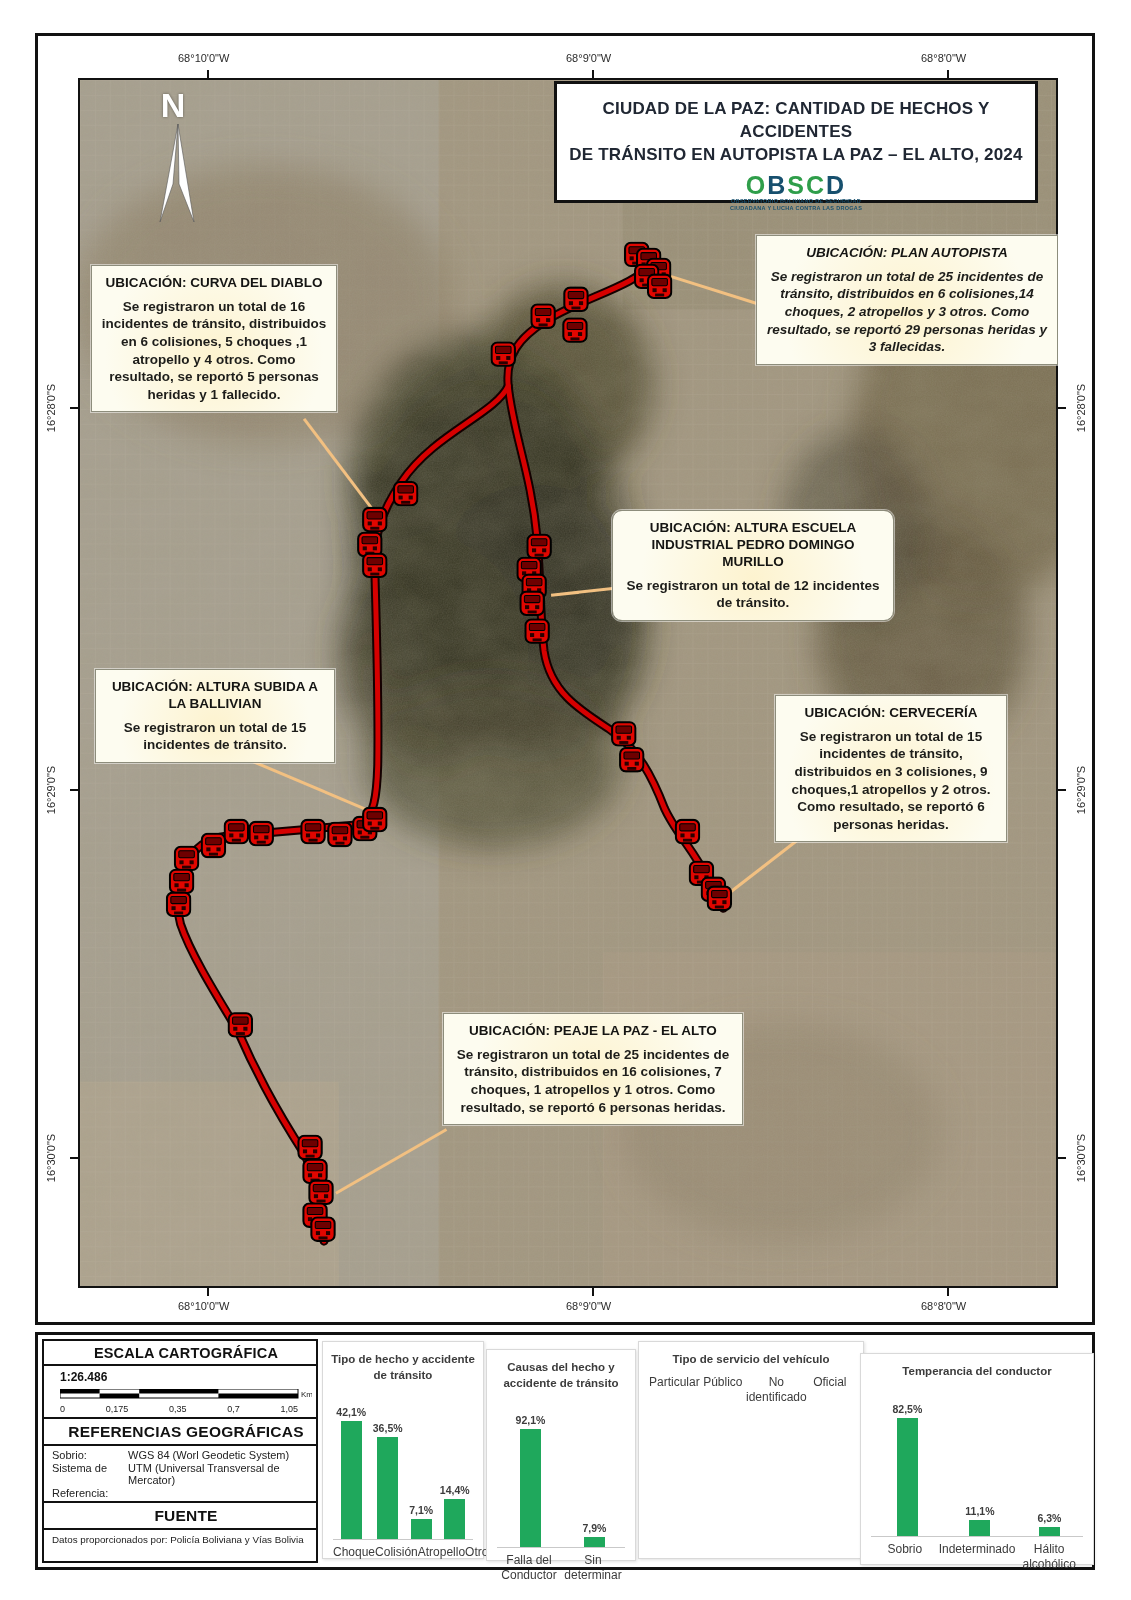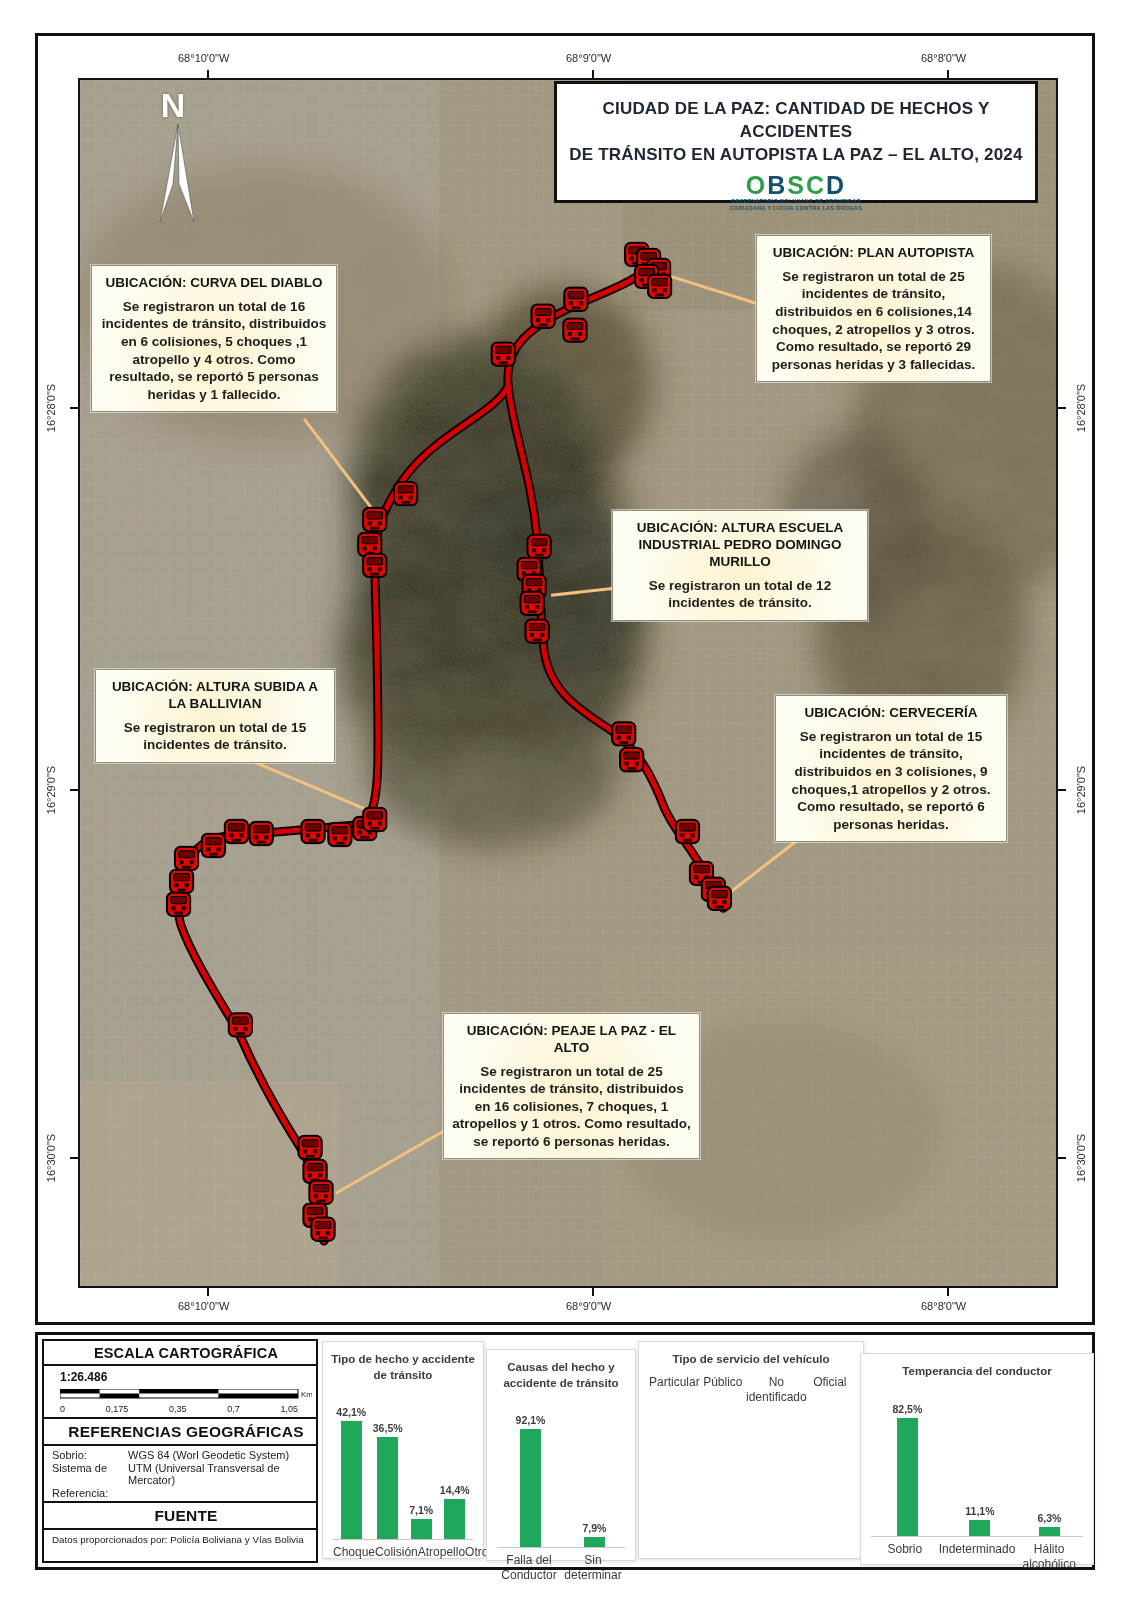--- a/index.html
+++ b/index.html
@@ -237,37 +237,37 @@
   <span class="coord side" style="left:-17px;top:748px;width:60px;text-align:center;">16°29'0"S</span>
   <span class="coord side" style="left:-17px;top:1116px;width:60px;text-align:center;">16°30'0"S</span>
   <span class="coord side" style="left:1013px;top:366px;width:60px;text-align:center;">16°28'0"S</span>
   <span class="coord side" style="left:1013px;top:748px;width:60px;text-align:center;">16°29'0"S</span>
   <span class="coord side" style="left:1013px;top:1116px;width:60px;text-align:center;">16°30'0"S</span>
 
   <div class="callout" style="left:53px;top:229px;width:246px;">
     <h3>UBICACIÓN: CURVA DEL DIABLO</h3>
     <p>Se registraron un total de 16 incidentes de tránsito, distribuidos en 6 colisiones, 5 choques ,1 atropello y 4 otros. Como resultado, se reportó 5 personas heridas y 1 fallecido.</p>
   </div>
-  <div class="callout" style="left:718px;top:199px;width:235px;">
+  <div class="callout" style="left:718px;top:199px;width:302px;font-style:italic;">
     <h3>UBICACIÓN: PLAN AUTOPISTA</h3>
     <p>Se registraron un total de 25 incidentes de tránsito, distribuidos en 6 colisiones,14 choques, 2 atropellos y 3 otros. Como resultado, se reportó 29 personas heridas y 3 fallecidas.</p>
   </div>
-  <div class="callout" style="left:574px;top:474px;width:256px;">
+  <div class="callout" style="left:574px;top:474px;width:282px;border-radius:10px;">
     <h3>UBICACIÓN: ALTURA ESCUELA INDUSTRIAL PEDRO DOMINGO MURILLO</h3>
     <p>Se registraron un total de 12 incidentes de tránsito.</p>
   </div>
   <div class="callout" style="left:57px;top:633px;width:240px;">
     <h3>UBICACIÓN: ALTURA SUBIDA A LA BALLIVIAN</h3>
     <p>Se registraron un total de 15 incidentes de tránsito.</p>
   </div>
   <div class="callout" style="left:737px;top:659px;width:232px;">
     <h3>UBICACIÓN: CERVECERÍA</h3>
     <p>Se registraron un total de 15 incidentes de tránsito, distribuidos en 3 colisiones, 9 choques,1 atropellos y 2 otros. Como resultado, se reportó 6 personas heridas.</p>
   </div>
-  <div class="callout" style="left:405px;top:977px;width:257px;">
+  <div class="callout" style="left:405px;top:977px;width:300px;">
     <h3>UBICACIÓN: PEAJE LA PAZ - EL ALTO</h3>
     <p>Se registraron un total de 25 incidentes de tránsito, distribuidos en 16 colisiones, 7 choques, 1 atropellos y 1 otros. Como resultado, se reportó 6 personas heridas.</p>
   </div>
 </div>
 
 <div class="bottom">
 
   <div class="info-box">
     <div class="info-head">ESCALA CARTOGRÁFICA</div>
     <div class="scale-wrap">

